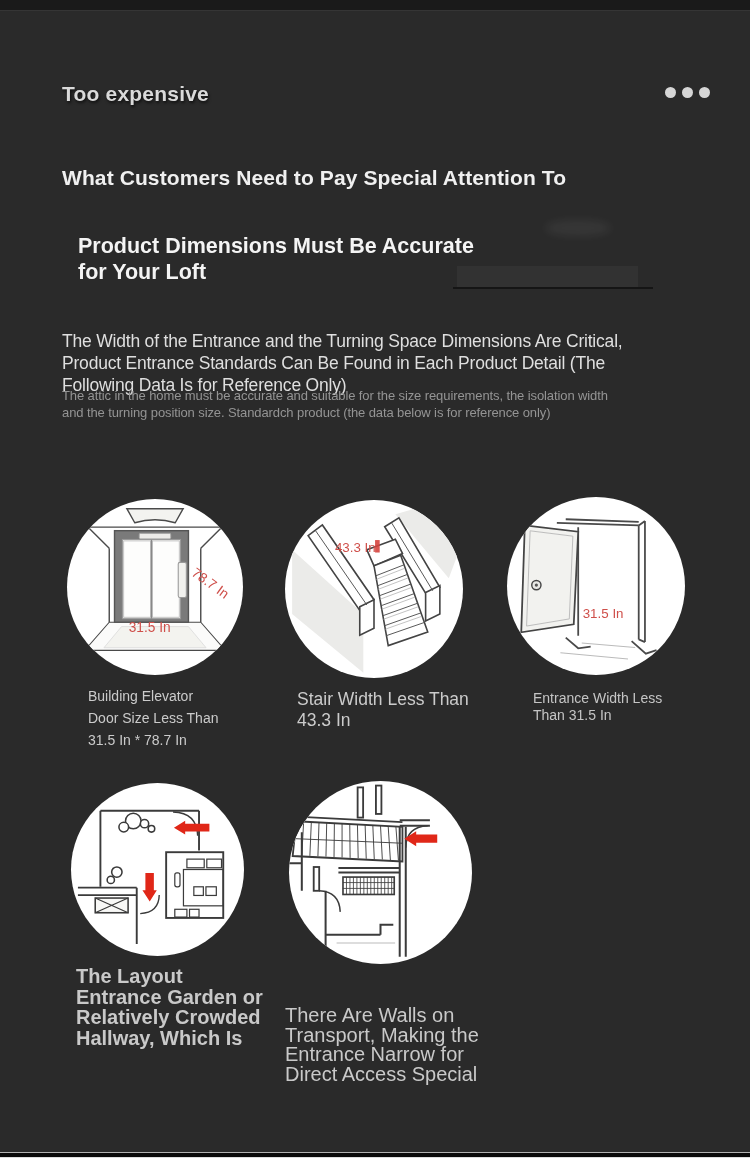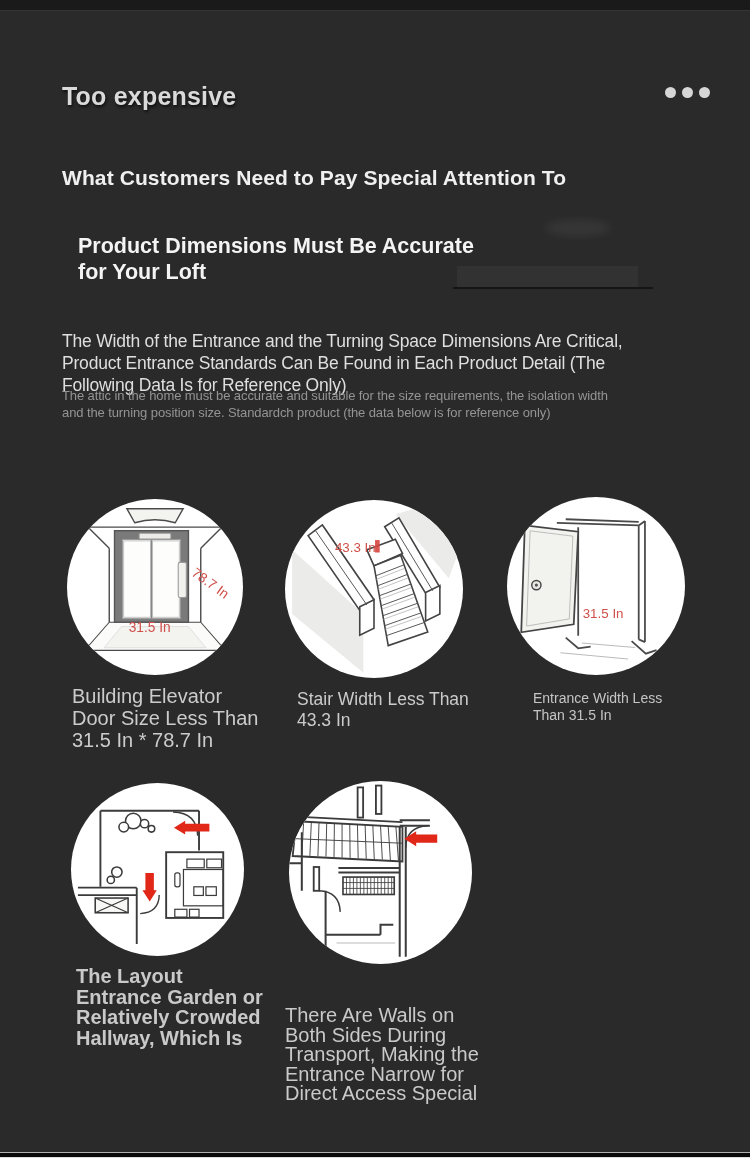--- a/index.html
+++ b/index.html
@@ -4,21 +4,21 @@
 <style>
   html,body{margin:0;padding:0;}
   body{
     width:750px;height:1158px;position:relative;overflow:hidden;
     background:#2a2a2a;
     font-family:"Liberation Sans", sans-serif;
   }
   
   .top-strip{position:absolute;top:0;left:0;width:750px;height:10px;background:#1a1a1a;border-bottom:1px solid #353535;}
   
-  .hdr-title{position:absolute;left:62px;top:82px;font-size:25px;font-weight:bold;color:#dadada;
+  .hdr-title{position:absolute;left:62px;top:82px;font-size:21px;font-weight:bold;color:#dadada;
     letter-spacing:.2px;text-shadow:1px 2px 3px rgba(0,0,0,.65);}
   .more-dots{position:absolute;left:665px;top:87px;display:flex;gap:6px;}
   .more-dots i{width:11px;height:11px;border-radius:50%;background:#d6d6d6;display:block;}
   
   .h1{position:absolute;left:62px;top:166px;font-size:21px;font-weight:bold;color:#f0f0f0;letter-spacing:.1px;}
   .h2{position:absolute;left:62px;top:233px;font-size:21.5px;font-weight:bold;color:#f4f4f4;line-height:26px;margin-left:16px;}
   .h2 span{display:block;}
   .hl-strip{position:absolute;left:457px;top:266px;width:181px;height:21px;background:rgba(255,255,255,.04);}
   .smudge{position:absolute;left:545px;top:220px;width:66px;height:16px;border-radius:50%;
     background:rgba(255,255,255,.06);filter:blur(4px);}
@@ -32,21 +32,21 @@
   .circle{position:absolute;border-radius:50%;background:#ffffff;overflow:hidden;}
   .c1{left:67px;top:499px;width:176px;height:176px;}
   .c2{left:285px;top:500px;width:178px;height:178px;}
   .c3{left:507px;top:497px;width:178px;height:178px;}
   .c4{left:71px;top:783px;width:173px;height:173px;}
   .c5{left:289px;top:781px;width:183px;height:183px;}
   .circle svg{width:100%;height:100%;display:block;}
   
   .cap{position:absolute;color:#cbcbcb;}
   .cap span{display:block;white-space:nowrap;}
-  .cap1{left:72px;top:685px;font-size:20px;line-height:22px;}
+  .cap1{left:88px;top:685px;font-size:14px;line-height:22px;}
   .cap2{left:297px;top:689px;font-size:17.5px;line-height:21px;}
   .cap3{left:533px;top:690px;font-size:14px;line-height:17px;color:#c5c5c5;}
   .cap4{left:76px;top:966px;font-size:20px;line-height:20.5px;color:#c9c9c9;font-weight:bold;}
   .cap5{left:285px;top:977px;font-size:20px;line-height:19.5px;color:#c9c9c9;margin-top:29px;}
   
   .bot-line1{position:absolute;left:0;top:1152px;width:750px;height:1px;background:#b0b0b0;}
   .bot-black{position:absolute;left:0;top:1153px;width:750px;height:4px;background:#0a0a0a;}
   .bot-line2{position:absolute;left:0;top:1157px;width:750px;height:1px;background:#dedede;}
   svg text{font-family:"Liberation Sans", sans-serif;}
 </style>
@@ -229,21 +229,20 @@
 </div>
 
 <div class="cap cap4">
   <span>The Layout</span>
   <span>Entrance Garden or</span>
   <span>Relatively Crowded</span>
   <span>Hallway, Which Is</span>
 </div>
 <div class="cap cap5">
   <span>There Are Walls on</span>
-  <span>Both Sides During</span>
   <span>Transport, Making the</span>
   <span>Entrance Narrow for</span>
   <span>Direct Access Special</span>
 </div>
 
 <div class="bot-line1"></div>
 <div class="bot-black"></div>
 <div class="bot-line2"></div>
 
 </body></html>

